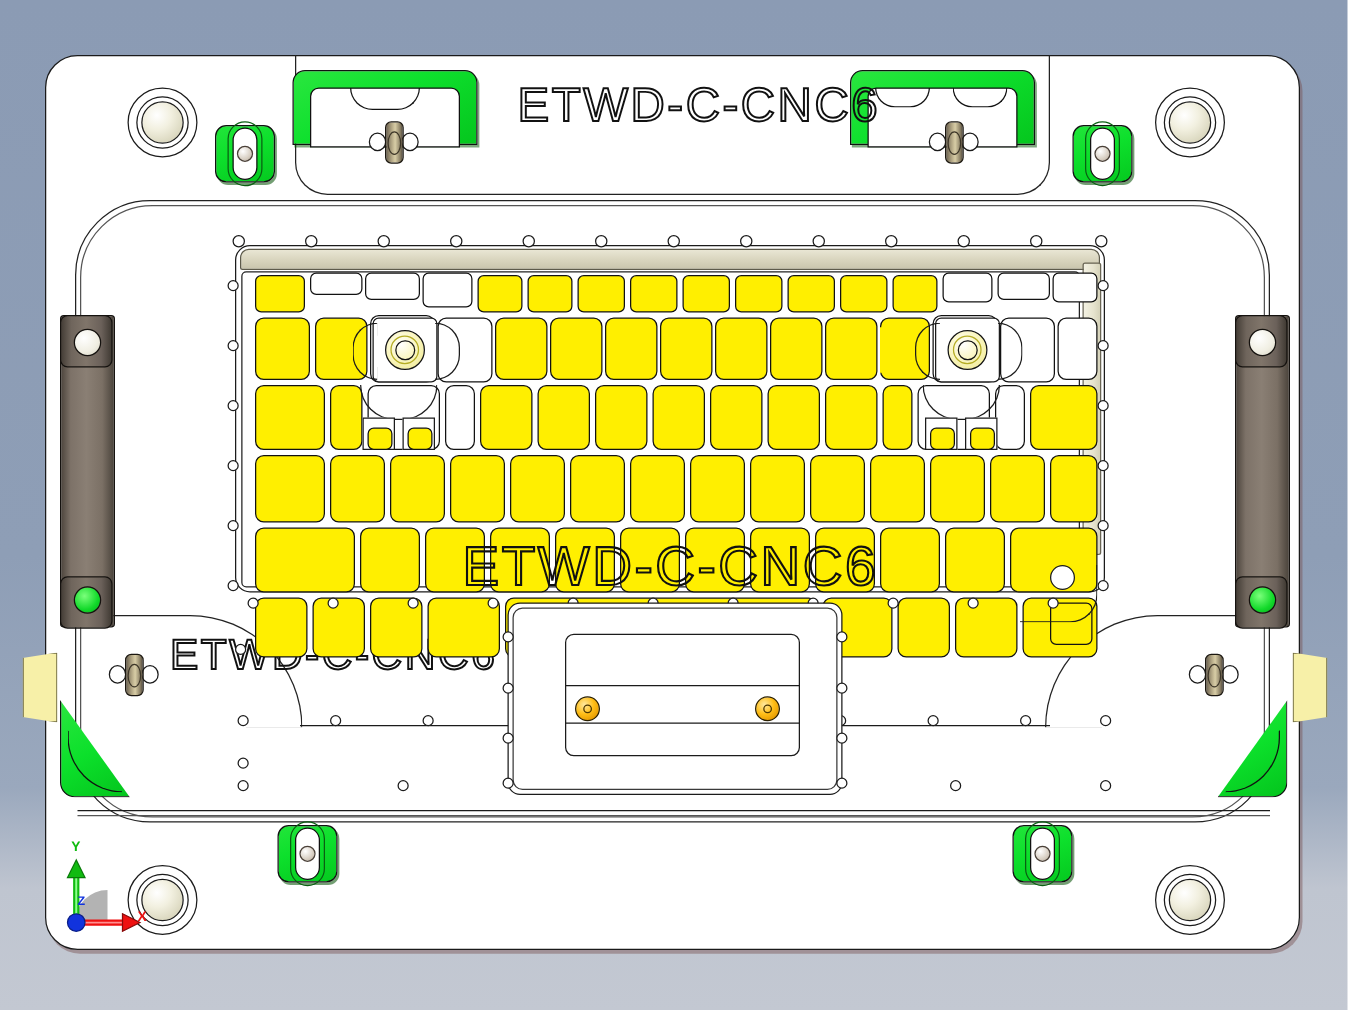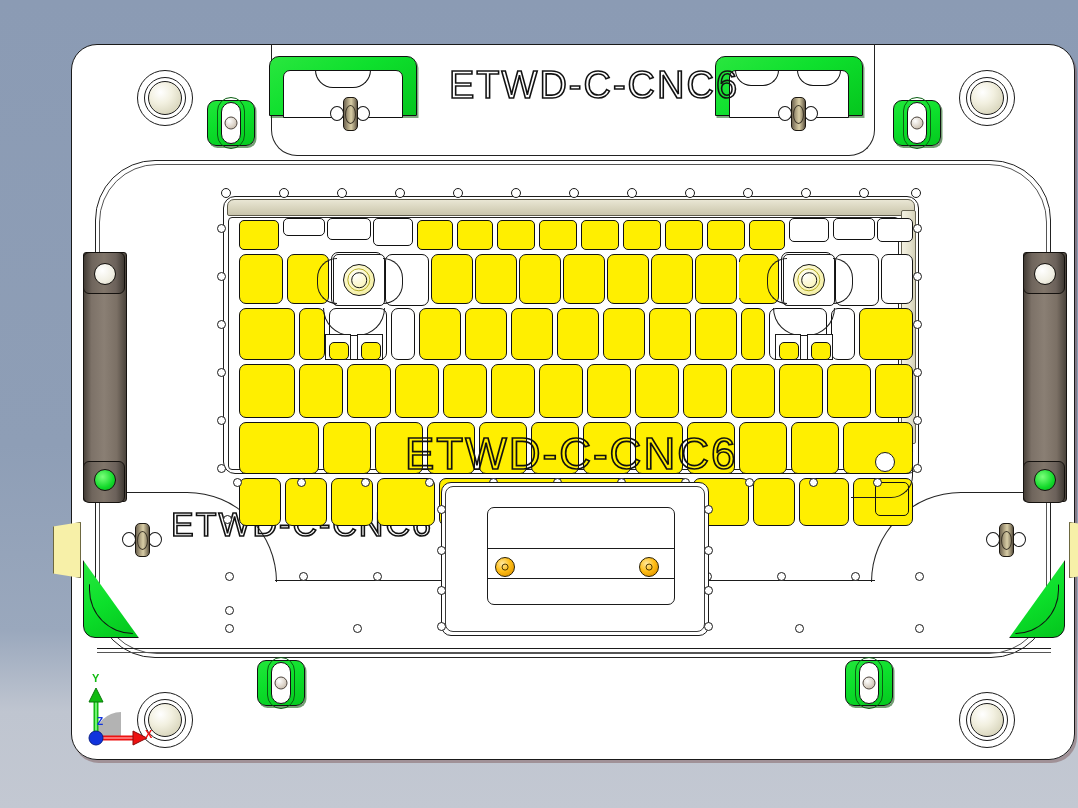--- a/index.html
+++ b/index.html
@@ -2,21 +2,21 @@
 <html><head>
 <meta charset="utf-8">
 <style>
   html,body{margin:0;padding:0;}
   body{
     width:1078px;height:808px;overflow:hidden;
     font-family:"Liberation Sans",sans-serif;
     background:linear-gradient(180deg,#8b9bb4 0%,#8e9eb6 55%,#9aa8bd 78%,#bfc5d0 88%,#c3c8d2 100%);
     position:relative;
   }
-  #stage{position:absolute;inset:0;margin-left:35px;}
+  #stage{position:absolute;inset:0;}
   .abs{position:absolute;}
 
   
   #plate{
     left:36px;top:44px;width:1004px;height:716px;
     background:#ffffff;
     border:1.6px solid #1a1a1a;
     border-radius:26px;
     box-sizing:border-box;
   }

